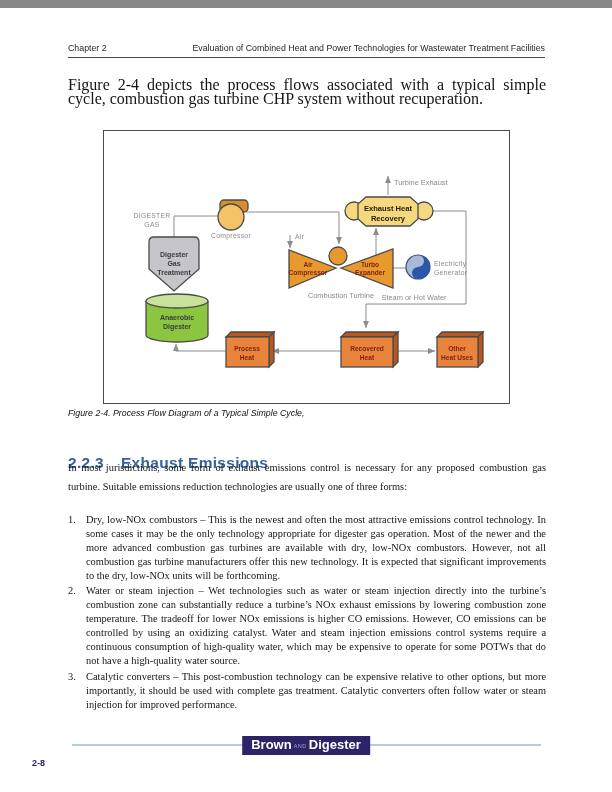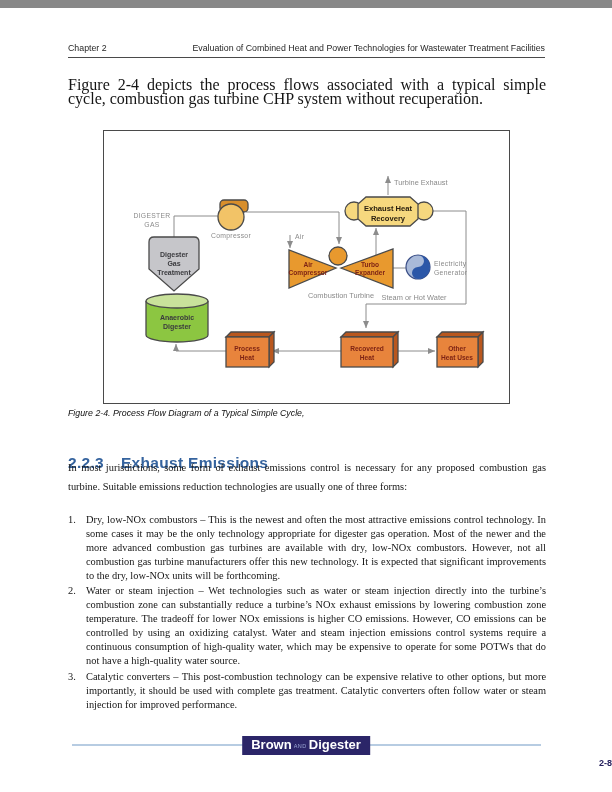--- a/index.html
+++ b/index.html
@@ -31,21 +31,21 @@
   .num-list li{display:grid;grid-template-columns:18px 1fr;margin:0 0 1px 0;}
   .li-num{text-align:left;}
   .li-text{text-align:justify;}
 
   
   .footer-line{position:absolute;left:72px;right:71px;top:736px;border-top:2px solid #b7cce2;height:0;}
   .logo{position:absolute;left:50%;top:728px;transform:translateX(-50%);background:#2b2568;
         padding:2px 9px 3px;white-space:nowrap;font-family:"Liberation Sans",sans-serif;line-height:12px;}
   .logo .b{font-weight:bold;font-size:13px;color:#ffffff;}
   .logo .mid{font-size:5.5px;color:#9ba6d4;margin:0 2px;vertical-align:1.5px;letter-spacing:.5px;}
-  .page-num{position:absolute;left:0;right:0;top:750px;text-align:right;
+  .page-num{position:absolute;left:0;right:8px;top:750px;text-align:left;
             font:bold 9px "Liberation Sans",sans-serif;color:#26215e;padding-left:32px;}
 
   
   svg text{font-family:"Liberation Sans",sans-serif;text-anchor:middle;}
   .d-lbl{font-size:6.8px;fill:#8a8a8a;letter-spacing:.3px;}
   .d-lbl2{font-size:7.4px;fill:#8a8a8a;}
   .d-bold{font-size:7px;font-weight:bold;fill:#3a3a3e;}
   .d-red{font-size:6.6px;font-weight:bold;fill:#7e2415;}
   .d-ehr{font-size:7.6px;font-weight:bold;fill:#2a2010;}
   .ta-s{text-anchor:start;}

